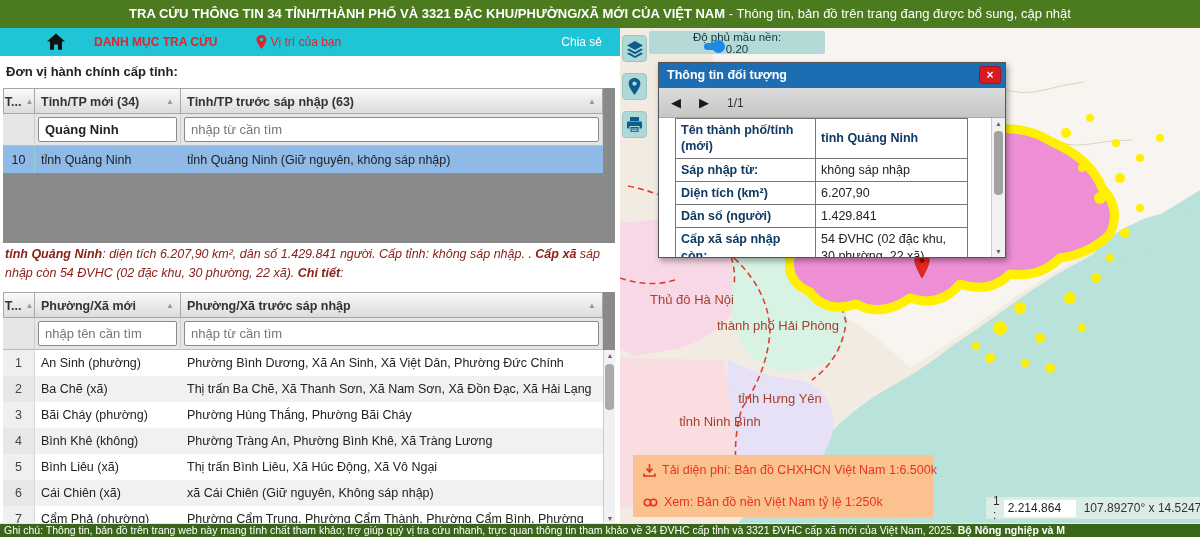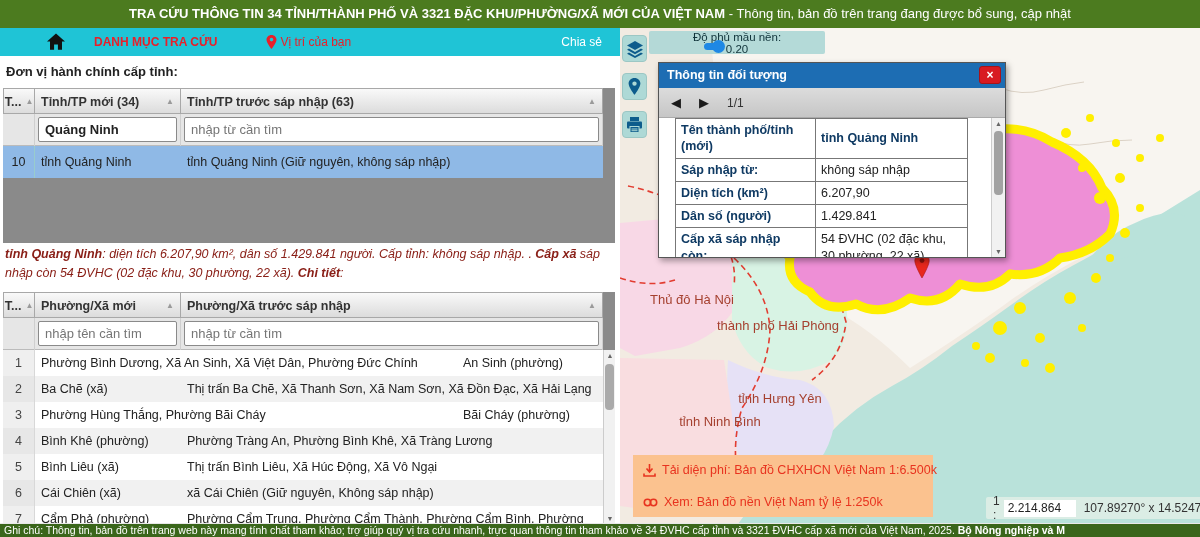--- a/index.html
+++ b/index.html
@@ -11,21 +11,21 @@
   .topbar { position:absolute; left:0; top:0; width:1200px; height:28px;
     background:#4c7b1f; color:#fff; font-size:13px; line-height:28px; text-align:center;
     white-space:nowrap; overflow:hidden; }
   .topbar b { font-weight:bold; }
 
   
   .left-panel { position:absolute; left:0; top:28px; width:620px; height:496px; background:#fff; overflow:hidden; }
   .navbar { position:absolute; left:0; top:0; width:620px; height:28px; background:#1fc4d6;
     display:flex; align-items:center; padding-left:46px; }
   .nav-home { width:20px; height:18px; margin-right:28px; cursor:pointer; }
-  .nav-menu { color:#e8202a; font-weight:bold; font-size:12px; margin-right:48px; cursor:pointer; }
+  .nav-menu { color:#e8202a; font-weight:bold; font-size:12px; margin-right:38px; cursor:pointer; }
   .nav-loc { display:flex; align-items:center; color:#e8202a; font-size:12px; cursor:pointer; }
   .nav-loc svg { margin-right:4px; }
   .nav-share { margin-left:auto; margin-right:18px; color:#fff; font-size:12px; cursor:pointer; }
 
   .section-title { position:absolute; left:6px; top:36px; font-size:13px; font-weight:bold; color:#222; }
 
   
   .dtable { position:absolute; left:3px; width:612px; background:#8a8a8a; overflow:hidden; }
   .t1 { top:60px; height:155px; }
   .t2 { top:264px; height:232px; }
@@ -38,21 +38,21 @@
   .sort.right { margin-left:auto; }
   .filter-row { background:#e6e6e6; height:32px; align-items:center; border-bottom:1px solid #bbb; }
   .filter-cell { display:flex; align-items:center; padding:0 3px; height:32px;
     border-right:1px solid #cfcfcf; }
   .filter-cell input { width:100%; height:25px; border:1px solid #8a8a8a; border-radius:2px; padding:0 6px;
     font-size:13px; font-family:"Liberation Sans",sans-serif; color:#222; background:#fff; }
   .filter-cell input.bold { font-weight:bold; }
   .c1 { width:32px; flex:none; justify-content:center; }
   .c2 { width:146px; flex:none; }
   .c3 { flex:1; }
-  .row { height:32px; font-size:12.5px; color:#222; align-items:center; background:#fff; }
+  .row { height:27px; font-size:12.5px; color:#222; align-items:center; background:#fff; }
   .row .cell { padding:0 6px; height:100%; display:flex; align-items:center; white-space:nowrap; overflow:hidden; }
   .row .cell.c1 { justify-content:center; color:#444; background:#efefef; border-right:1px solid #d8d8d8; }
   .row.selected { background:#8fb9e6; }
   .row.selected .cell.c1 { background:#8fb9e6; border-right:1px solid #9cc; color:#222; }
   .t2 .row { height:26px; }
   .t2 .row:nth-child(even) { background:#f1f1f1; }
   .t2 .row:nth-child(even) .cell.c1 { background:#e7e7e7; }
 
   
   .vscroll { position:absolute; right:0; top:58px; bottom:0; width:12px; background:#f1f1f1; border-left:1px solid #ccc; cursor:pointer; }
@@ -200,36 +200,36 @@
         <div class="filter-cell c1"></div>
         <div class="filter-cell c2">
             <input type="text" placeholder="nhập tên cần tìm" style="">
           </div>
         <div class="filter-cell c3">
             <input type="text" placeholder="nhập từ cần tìm" style="">
           </div>
       </div>
       <div class="tr row">
         <div class="cell c1">1</div>
+        <div class="cell c2">An Sinh (phường)</div>
         <div class="cell c3">Phường Bình Dương, Xã An Sinh, Xã Việt Dân, Phường Đức Chính</div>
-        <div class="cell c2">An Sinh (phường)</div>
       </div>
       <div class="tr row">
         <div class="cell c1">2</div>
         <div class="cell c2">Ba Chẽ (xã)</div>
         <div class="cell c3">Thị trấn Ba Chẽ, Xã Thanh Sơn, Xã Nam Sơn, Xã Đồn Đạc, Xã Hải Lạng</div>
       </div>
       <div class="tr row">
         <div class="cell c1">3</div>
+        <div class="cell c2">Bãi Cháy (phường)</div>
         <div class="cell c3">Phường Hùng Thắng, Phường Bãi Cháy</div>
-        <div class="cell c2">Bãi Cháy (phường)</div>
       </div>
       <div class="tr row">
         <div class="cell c1">4</div>
-        <div class="cell c2">Bình Khê (phường)</div>
+        <div class="cell c2">Bình Khê (không)</div>
         <div class="cell c3">Phường Tràng An, Phường Bình Khê, Xã Tràng Lương</div>
       </div>
       <div class="tr row">
         <div class="cell c1">5</div>
         <div class="cell c2">Bình Liêu (xã)</div>
         <div class="cell c3">Thị trấn Bình Liêu, Xã Húc Động, Xã Vô Ngại</div>
       </div>
       <div class="tr row">
         <div class="cell c1">6</div>
         <div class="cell c2">Cái Chiên (xã)</div>

